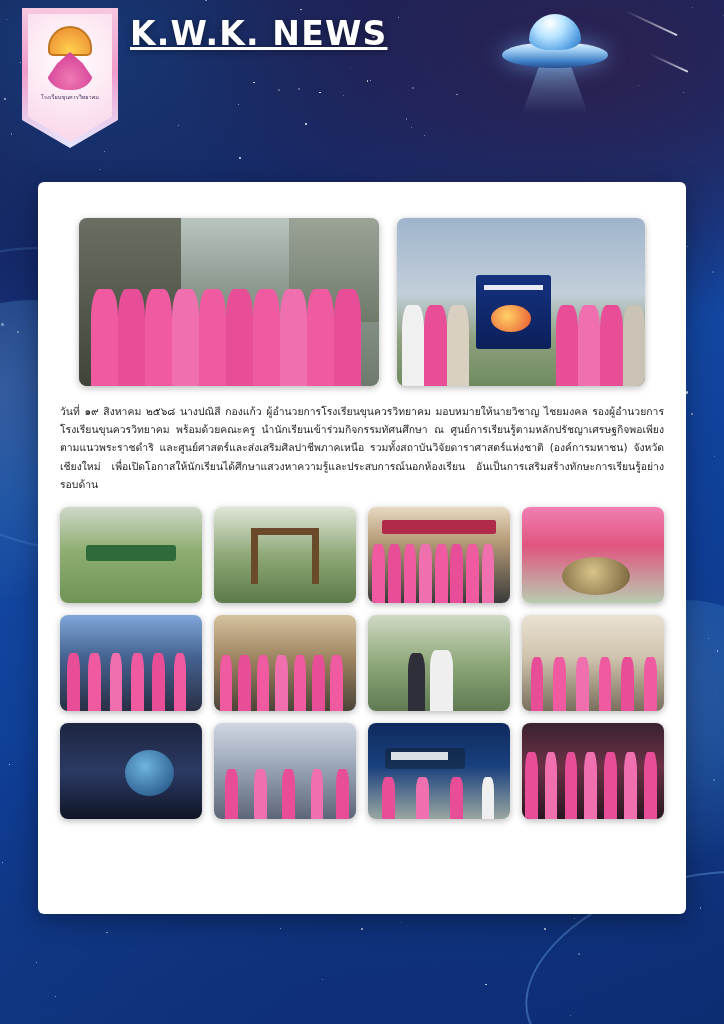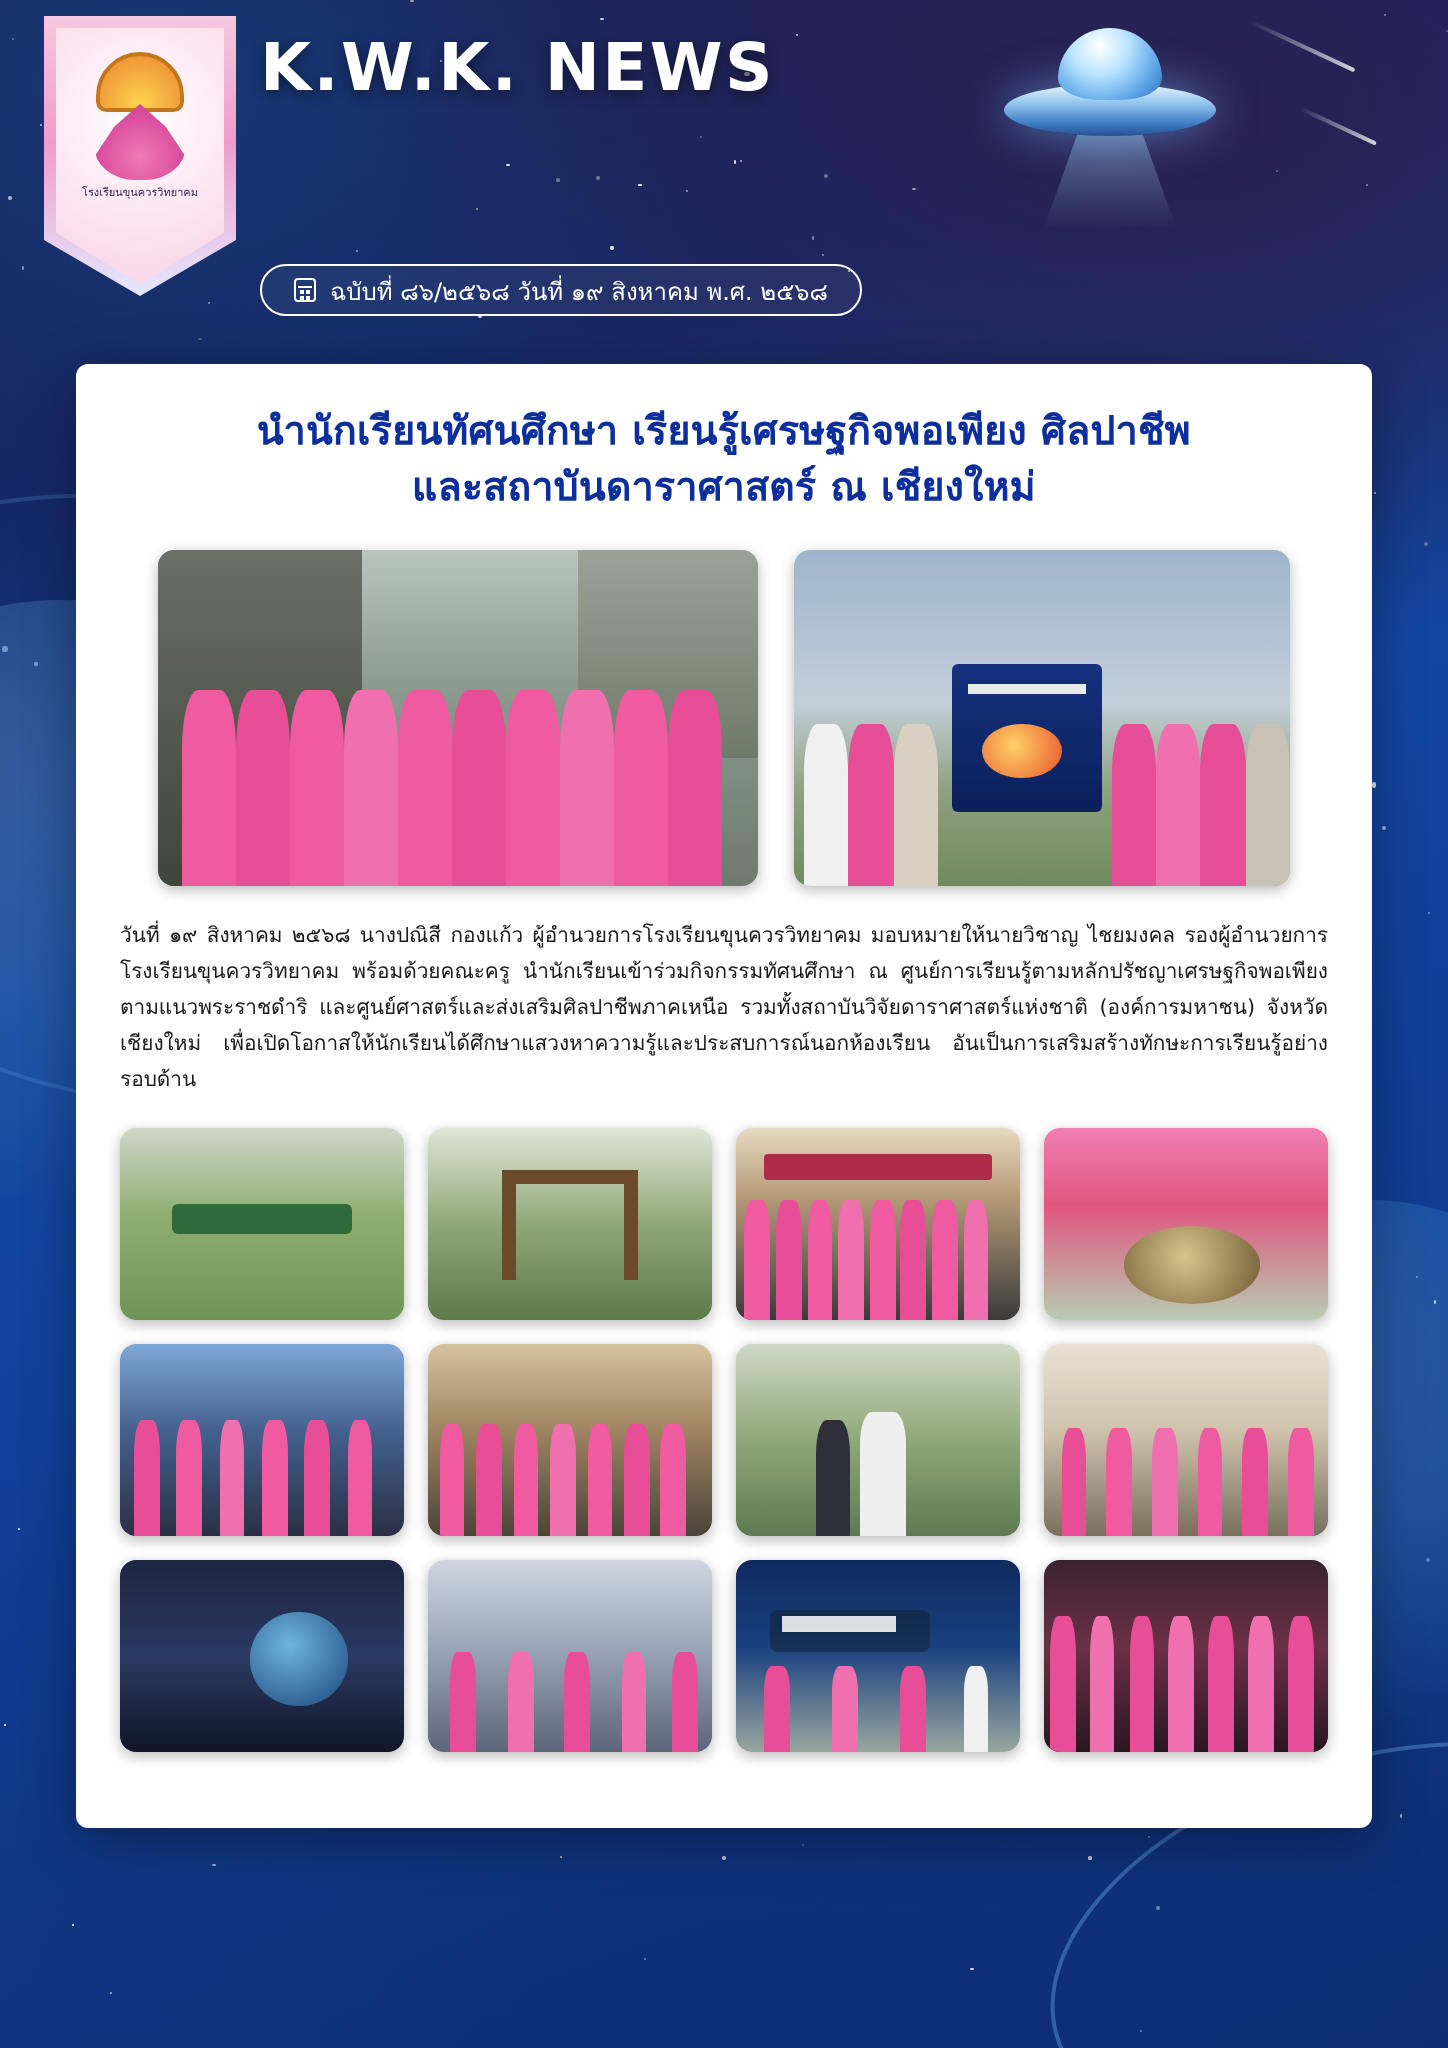--- a/index.html
+++ b/index.html
@@ -74,21 +74,21 @@
     border: 2px solid #c2771f;
   }
   .crest-lotus {
     margin-top:-4px; width:46px; height:38px;
     background: radial-gradient(circle at 50% 70%, #f07ab4 0%, #d6459a 70%, #a22f79 100%);
     border-radius: 50% 50% 45% 45%;
     clip-path: polygon(50% 0%, 78% 30%, 100% 70%, 80% 100%, 20% 100%, 0% 70%, 22% 30%);
   }
   .crest-text { margin-top:4px; font-size:5.5px; color:#3a2a58; text-align:center; line-height:1.25; padding:0 4px; }
 
-  .masthead { position:absolute; left:130px; top:14px; color:#fff; }
+  .masthead { position:absolute; left:130px; top:14px; color:#fff;text-decoration:underline; }
   .masthead .title {
     font-size: 33px; font-weight: 800; letter-spacing: 1.2px; color:#ffffff;
     text-shadow: 0 2px 7px rgba(0,0,0,.45);
     font-family: "DejaVu Sans", sans-serif;
   }
   .masthead .subtitle {
     font-size: 13.5px; font-weight: 700; letter-spacing: .6px; color:#ffffff; margin-top:2px;
   }
   .masthead .thline { font-size: 12.5px; color:#eaf2ff; margin-top:5px; }
   .masthead .thline2 { font-size: 12.5px; color:#eaf2ff; margin-top:3px; }
@@ -320,31 +320,23 @@
         <div class="crest-sun"></div>
         <div class="crest-lotus"></div>
         <div class="crest-text">โรงเรียนขุนควรวิทยาคม</div>
       </div>
     </div>
 
     <div class="masthead">
       <div class="title">K.W.K. NEWS</div>
     </div>
 
-    <div class="issue-pill">
-      <span class="cal-icon"></span>
-      <span>ฉบับที่ ๘๖/๒๕๖๘  วันที่ ๑๙ สิงหาคม พ.ศ. ๒๕๖๘</span>
-    </div>
   </div>
 
   <div class="card">
-    <div class="headline">
-      <span>นำนักเรียนทัศนศึกษา เรียนรู้เศรษฐกิจพอเพียง ศิลปาชีพ</span>
-      <span class="l2">และสถาบันดาราศาสตร์ ณ เชียงใหม่</span>
-    </div>
 
     <div class="top-photos">
       <div class="photo ph-a">
         <div class="sky" style="background:linear-gradient(180deg,#b9c6c0 0%,#8d9a90 40%,#6e7a6d 100%);"></div>
         <div style="position:absolute;left:0;top:0;width:34%;height:100%;background:linear-gradient(180deg,#6b6f63,#3f4539);"></div>
         <div style="position:absolute;right:0;top:0;width:30%;height:62%;background:linear-gradient(180deg,#9aa396,#707a6b);"></div>
         <div class="ppl">
           <i style="left:4%"></i>
             <i style="left:13%;background:#e84e97"></i>
             <i style="left:22%"></i>

